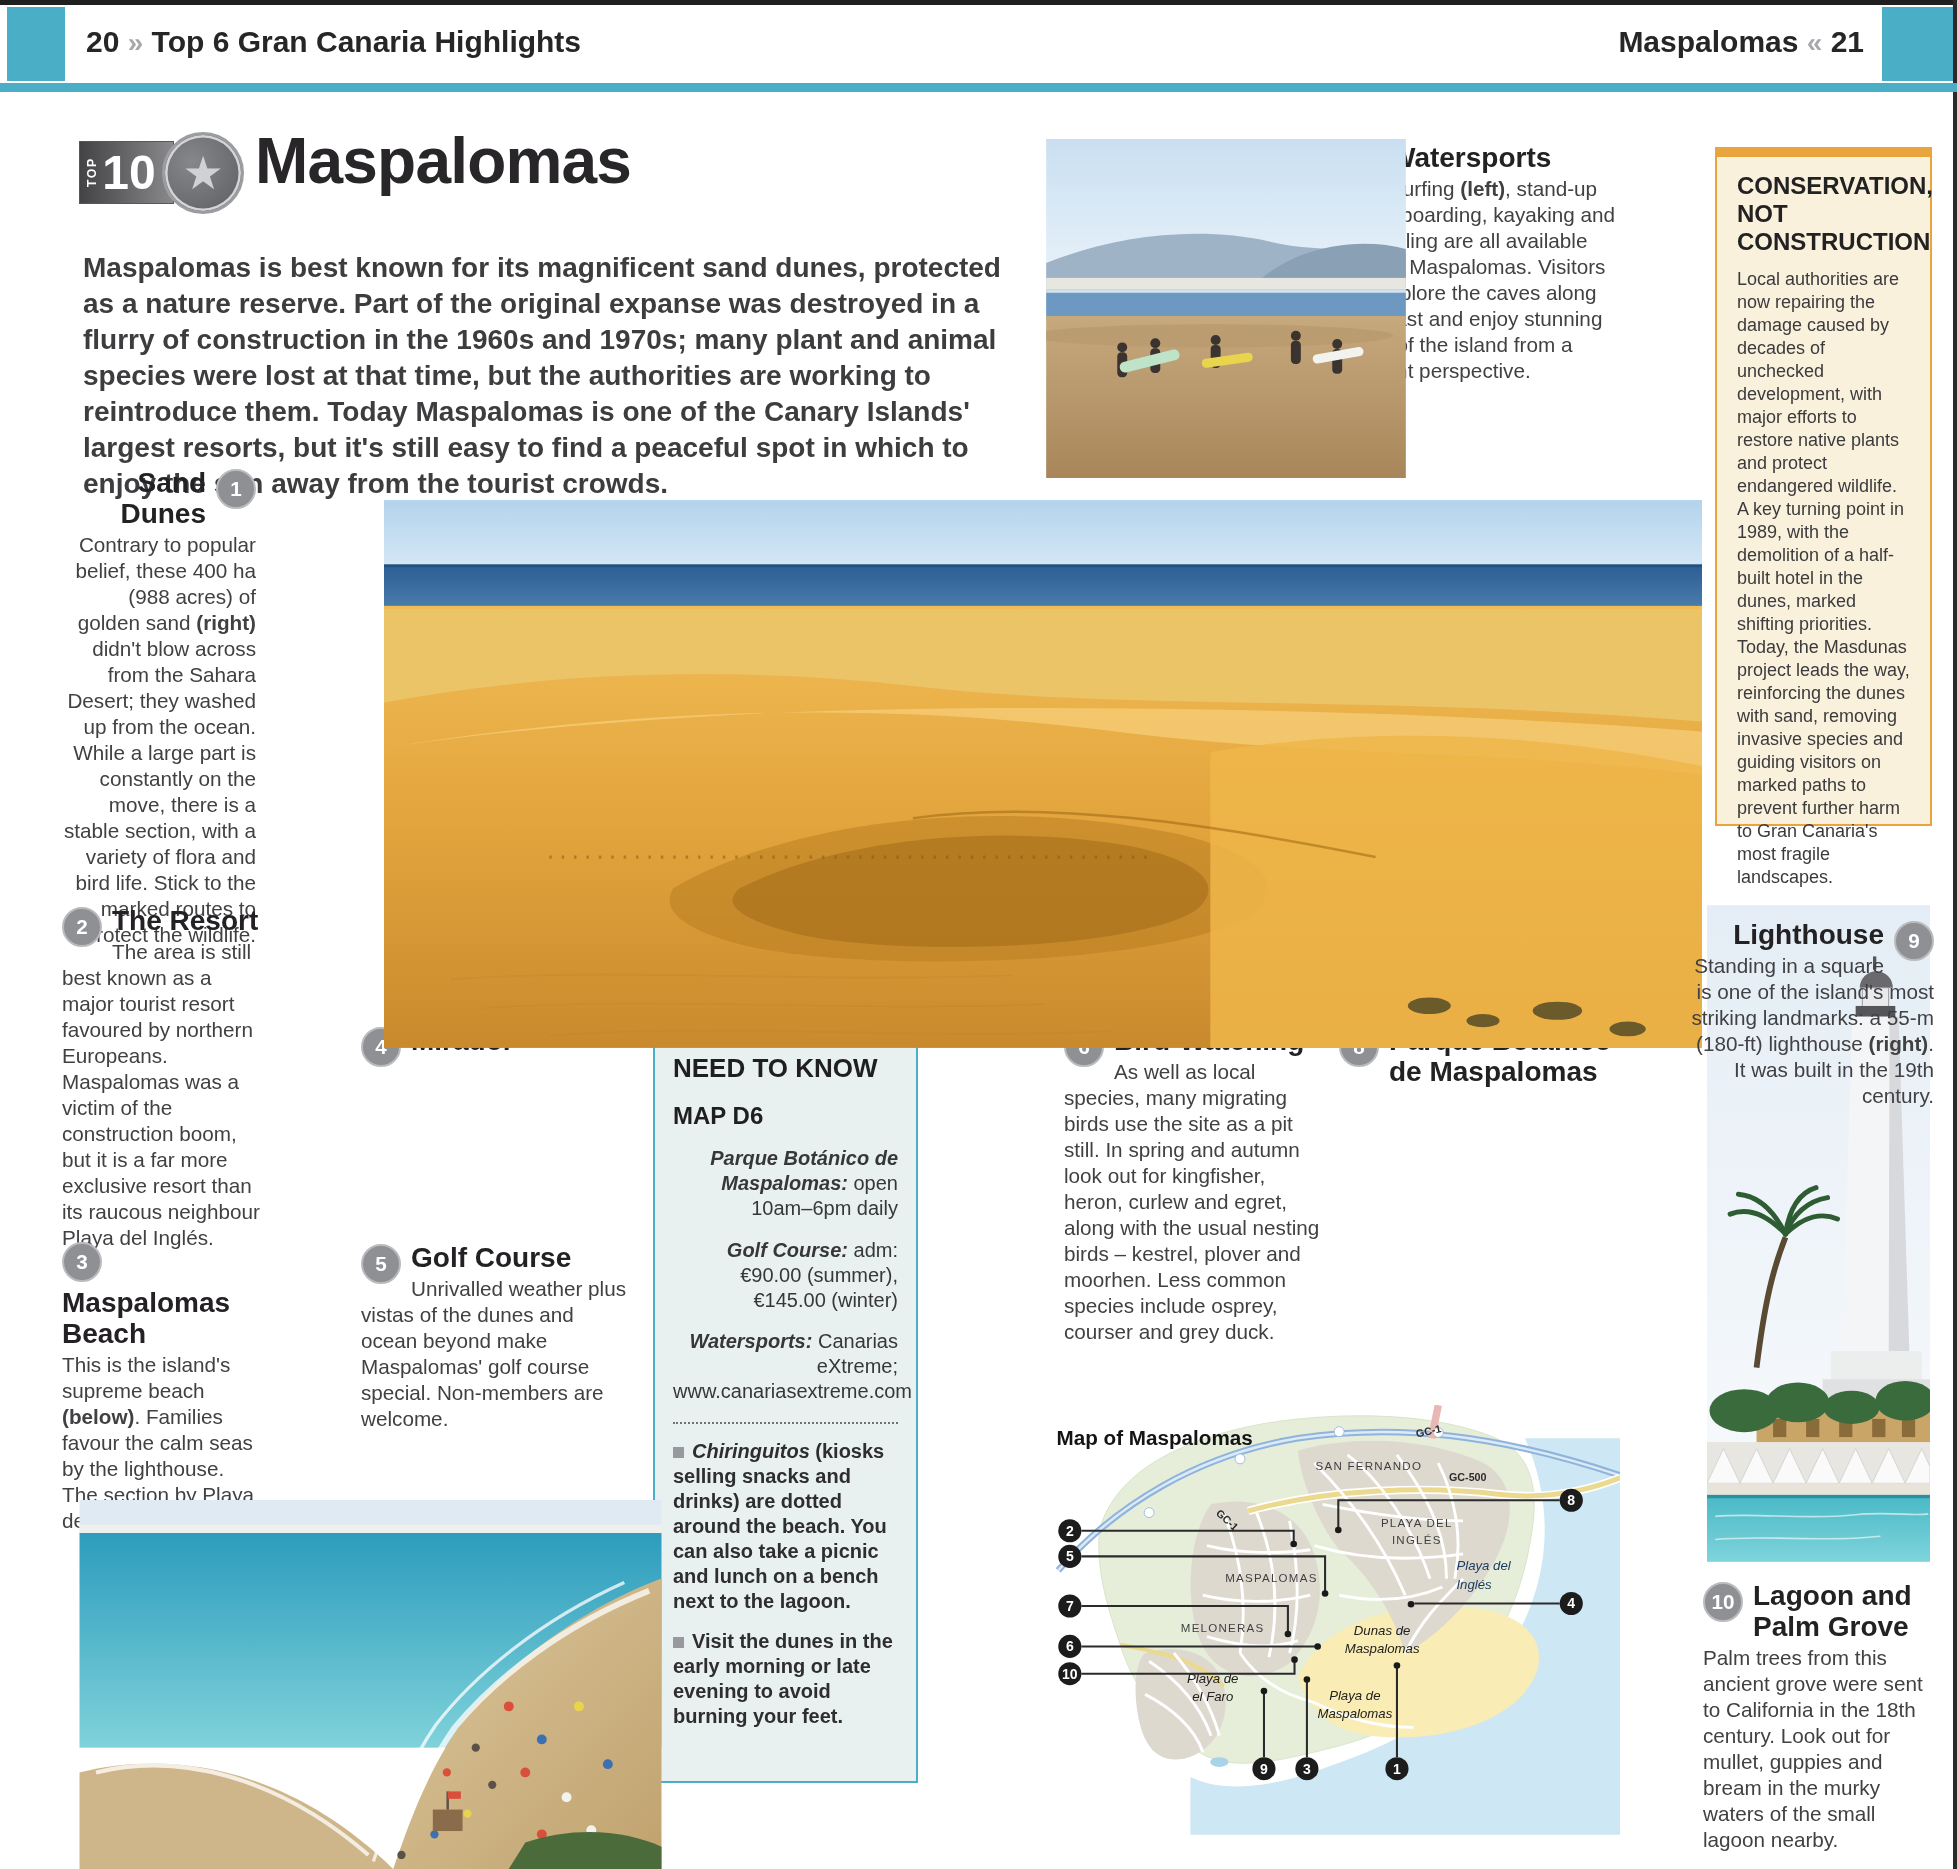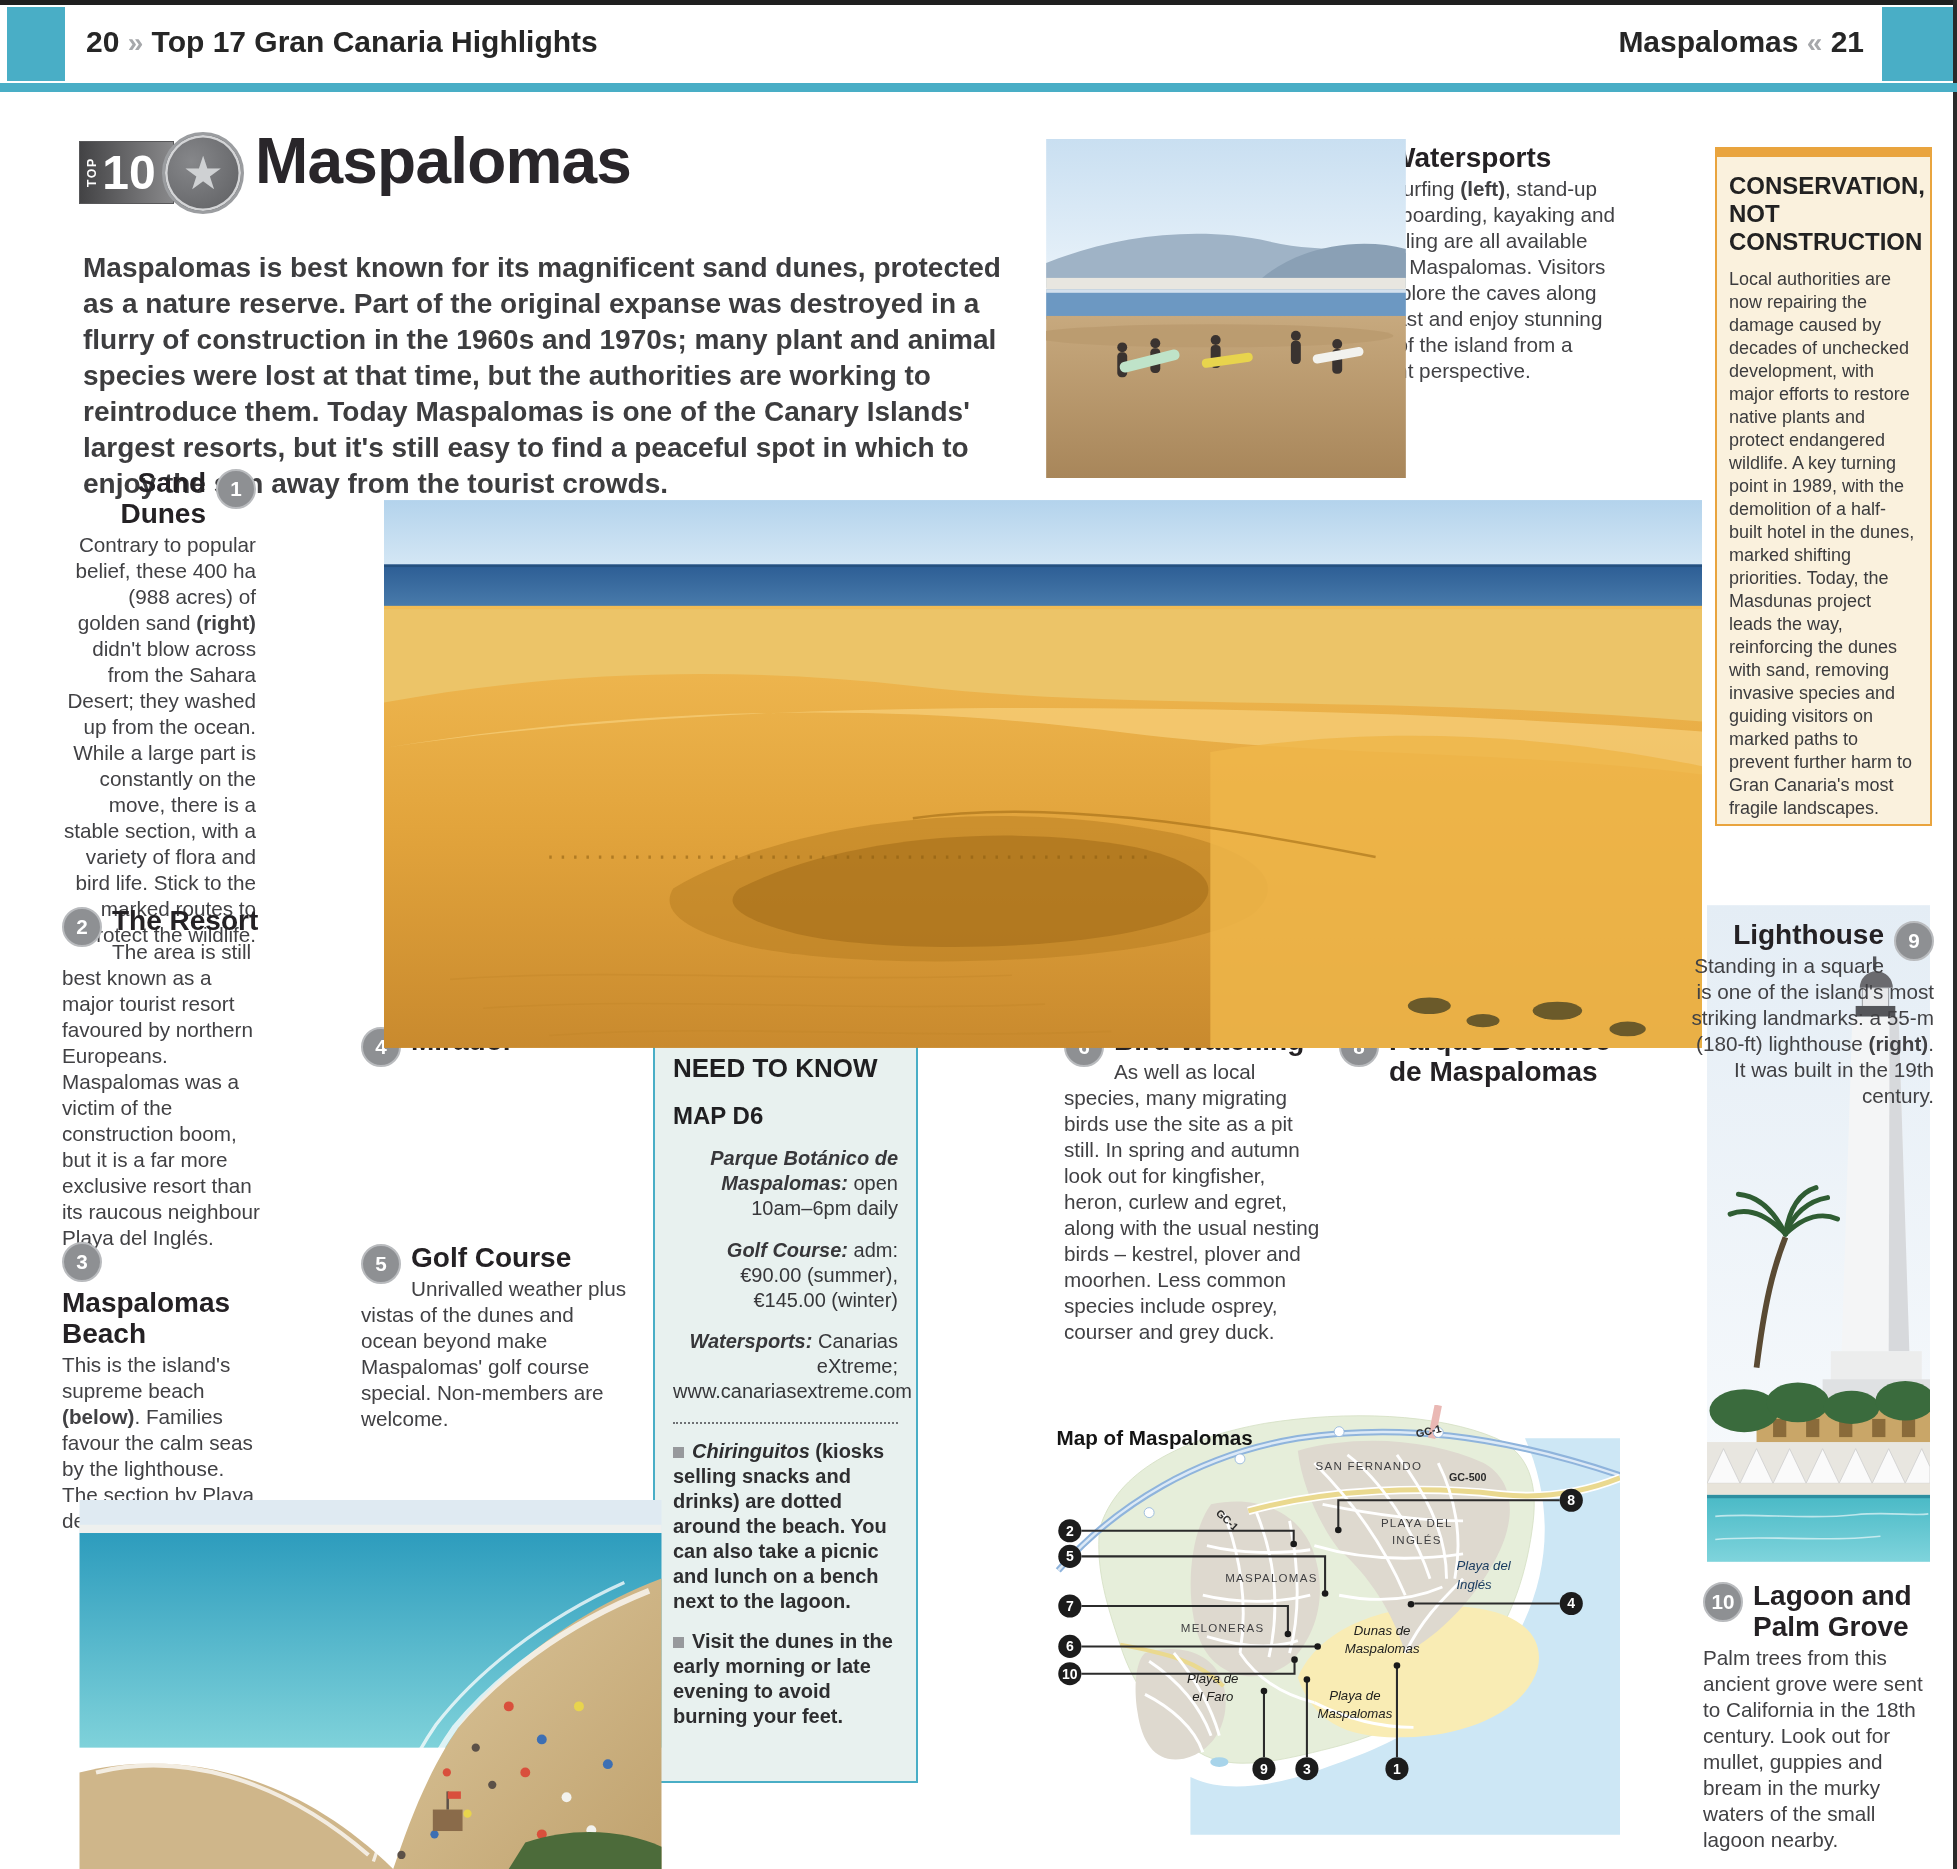--- a/index.html
+++ b/index.html
@@ -48,21 +48,21 @@
   .ntk-title{font-size:26px;font-weight:bold;color:#1f1f21;}
   .ntk-map{font-size:24px;font-weight:bold;color:#1f1f21;margin-top:18px;}
   .ntk-entry{margin-top:16.5px;font-size:20px;line-height:25px;color:#37373a;text-align:right;}
   .ntk-entry .lead{font-weight:bold;font-style:italic;}
   .ntk-div{border-top:2.5px dotted #6e7174;margin:18px 0 3.3px 0;}
   .tip{margin-top:15px;font-size:20px;line-height:25px;color:#2e2e30;}
   .tip::before{content:"";display:inline-block;width:10.7px;height:10.7px;background:#97999c;
        margin-right:8.3px;}
   
   .cons{left:1715px;top:147px;width:217px;height:679px;box-sizing:border-box;background:#faf1dd;
-       border:2.5px solid #e9a43e;border-top:10px solid #e9a43e;padding:15px 12px;}
+       border:2.5px solid #e9a43e;border-top:10px solid #e9a43e;padding:15px 20px;}
   .cons-title{font-size:24px;line-height:28px;font-weight:bold;color:#222;}
   .cons-body{margin:11.6px 0 0 0;font-size:18px;line-height:23px;color:#3b3b3d;}
   
   .photo{position:absolute;overflow:hidden;z-index:1;}
   .photo svg{display:block;}
   .z3{z-index:3;}
   
   .m-title{font-size:25px;font-weight:bold;fill:#141414;}
   .m-caps{font-size:14px;fill:#3f3f41;letter-spacing:1.5px;}
   .m-gc{font-size:13px;font-weight:bold;fill:#2b2b2b;}
@@ -70,21 +70,21 @@
   .m-sea{font-size:16px;font-style:italic;fill:#173a5e;}
   .m-balloon-t{font-size:17px;font-weight:bold;fill:#ffffff;text-anchor:middle;}
 </style>
 </head>
 <body>
 
 <div class="abs edge-top"></div>
 <div class="abs edge-right"></div>
 <div class="abs corner l"></div>
 <div class="abs corner r"></div>
-<div class="abs hdr lft"><span>20</span><span class="guil">»</span><span>Top 17 Gran Canaria Highlights</span></div>
+<div class="abs hdr lft"><span>20</span><span class="guil">»</span><span>Top 6 Gran Canaria Highlights</span></div>
 <div class="abs hdr rgt"><span>Maspalomas</span><span class="guil">«</span><span>21</span></div>
 <div class="abs hdr-rule"></div>
 
 <div class="abs top10">
   <span class="top10-top">TOP</span>
   <span class="top10-num">10</span>
 </div>
 <div class="abs medal">
   <span class="medal-star">★</span>
 </div>

